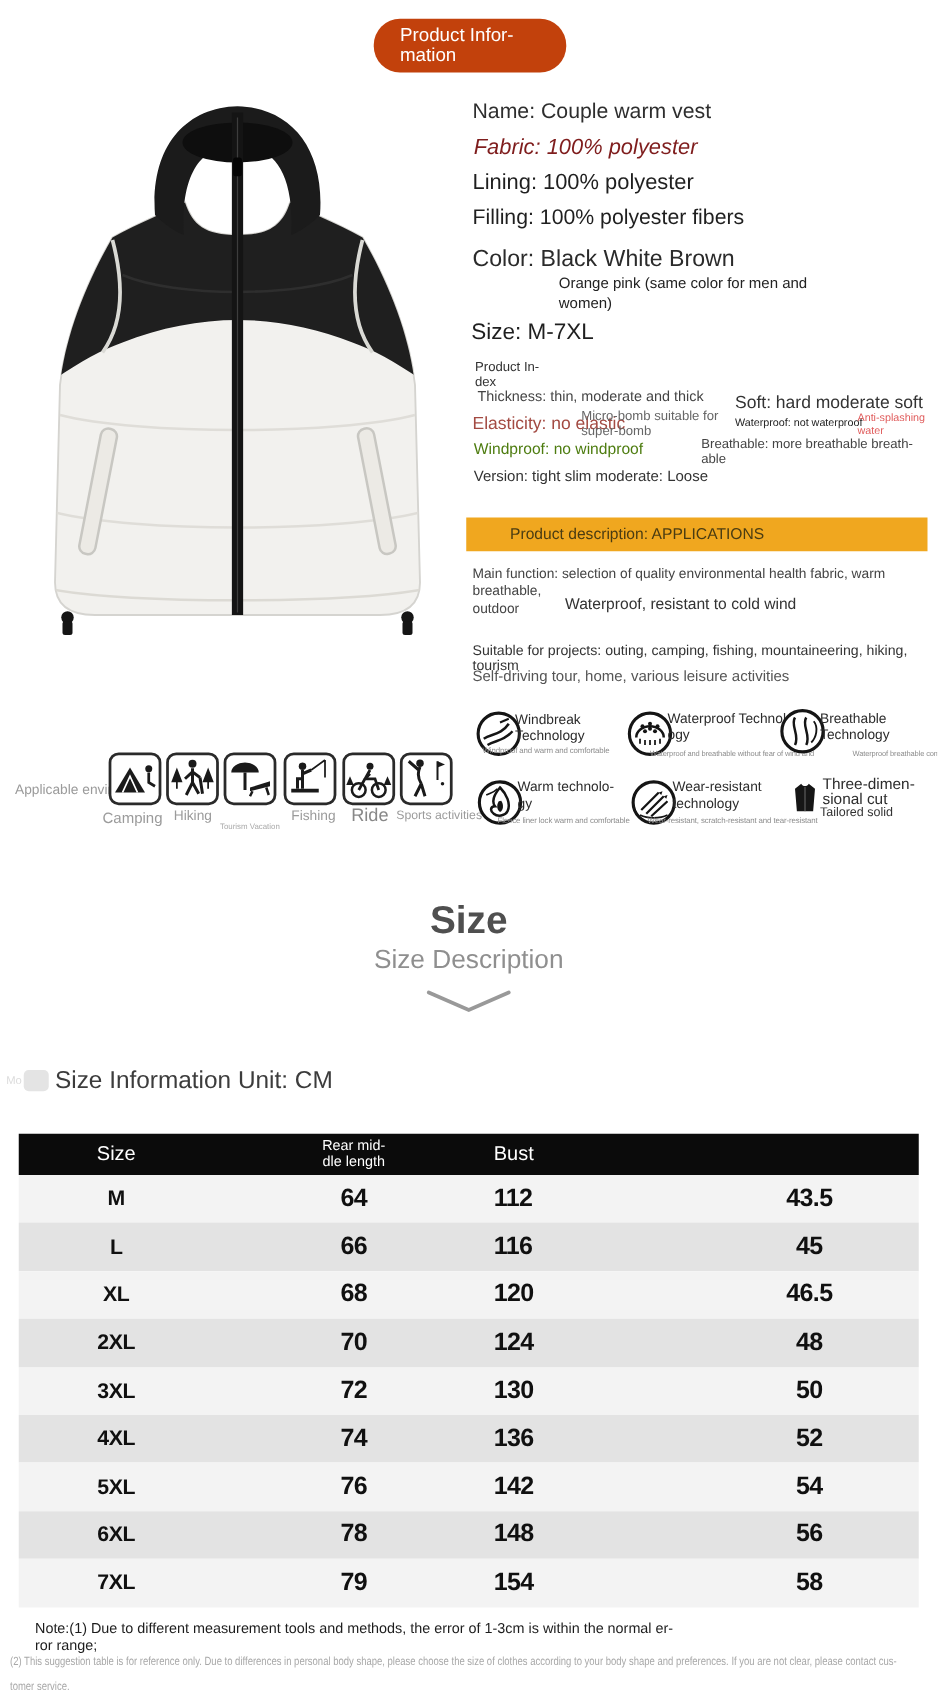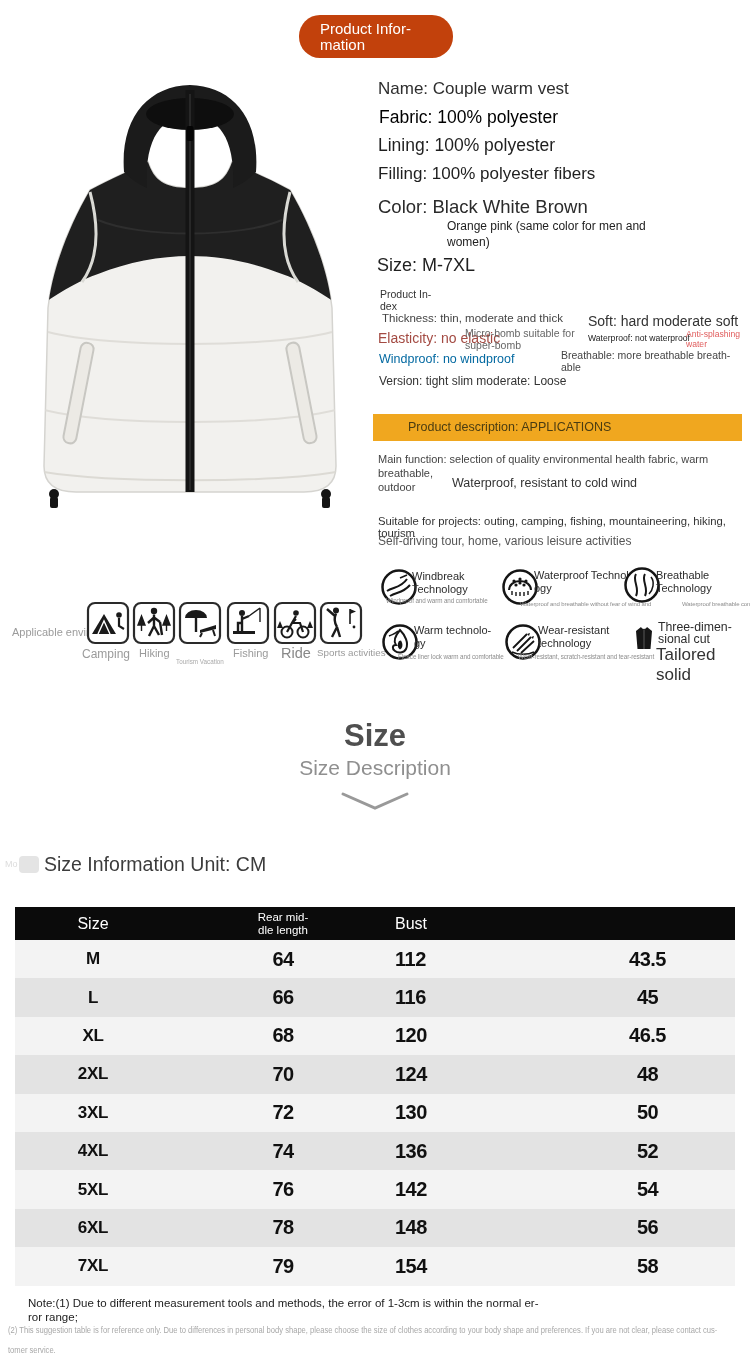--- a/index.html
+++ b/index.html
@@ -59,35 +59,35 @@
         <circle cx="306" cy="424" r="5"></circle>
       <rect x="30" y="427" width="8" height="11" rx="2"></rect>
         <rect x="302" y="427" width="8" height="11" rx="2"></rect>
     </g>
   </svg>
 
   <div class="abs badge pre" style="left:299px;top:15px;width:154px;height:43px;">Product Infor-
 mation</div>
 
   <div class="abs" style="left:378px;top:79px;font-size:17px;color:#2e2e2e;">Name: Couple warm vest</div>
-  <div class="abs" style="left:379px;top:107px;font-size:17.5px;color:#000000;">Fabric: 100% polyester</div>
+  <div class="abs" style="left:379px;top:107px;font-size:17.5px;color:#7f1d1d;font-style:italic;">Fabric: 100% polyester</div>
   <div class="abs" style="left:378px;top:135px;font-size:17.5px;color:#1f1f1f;">Lining: 100% polyester</div>
   <div class="abs" style="left:378px;top:164px;font-size:17px;color:#1f1f1f;">Filling: 100% polyester fibers</div>
   <div class="abs" style="left:378px;top:196px;font-size:18.5px;color:#2b2b2b;">Color: Black White Brown</div>
   <div class="abs pre" style="left:447px;top:219px;font-size:12px;line-height:1.3;color:#222;">Orange pink (same color for men and
 women)</div>
   <div class="abs" style="left:377px;top:255px;font-size:18px;color:#1f1f1f;">Size: M-7XL</div>
 
   <div class="abs pre" style="left:380px;top:288px;font-size:10.5px;line-height:1.15;color:#333;">Product In-
 dex</div>
   <div class="abs" style="left:382px;top:312px;font-size:11.5px;color:#444;">Thickness: thin, moderate and thick</div>
   <div class="abs" style="left:378px;top:330px;font-size:14px;color:#a34a42;">Elasticity: no elastic</div>
   <div class="abs pre" style="left:465px;top:328px;font-size:10.5px;line-height:1.1;color:#666;">Micro-bomb suitable for
 super-bomb</div>
-  <div class="abs" style="left:379px;top:352px;font-size:12.5px;color:#0369a1;">Windproof: no windproof</div>
+  <div class="abs" style="left:379px;top:352px;font-size:12.5px;color:#4d7c0f;">Windproof: no windproof</div>
   <div class="abs" style="left:379px;top:374px;font-size:12px;color:#333;">Version: tight slim moderate: Loose</div>
   <div class="abs" style="left:588px;top:313px;font-size:14px;color:#333;">Soft: hard moderate soft</div>
   <div class="abs" style="left:588px;top:333px;font-size:8.6px;color:#222;">Waterproof: not waterproof</div>
   <div class="abs pre" style="left:686px;top:329px;font-size:8.6px;line-height:1.2;color:#e05c5c;">Anti-splashing
 water</div>
   <div class="abs pre" style="left:561px;top:349px;font-size:10.5px;line-height:1.15;color:#444;">Breathable: more breathable breath-
 able</div>
 
   <div class="abs banner" style="left:373px;top:414px;width:369px;height:27px;"></div>
   <div class="abs" style="left:408px;top:420px;font-size:12.5px;color:#4a3c12;">Product description: APPLICATIONS</div>
@@ -214,21 +214,21 @@
   <div class="abs tech-title pre" style="left:538px;top:624px;">Wear-resistant
 technology</div>
   <div class="abs tech-cap" style="left:518px;top:653px;">Wear-resistant, scratch-resistant and tear-resistant</div>
 
   <svg class="abs" style="left:634px;top:625px;" width="20" height="26" viewBox="0 0 20 24">
     <path d="M2,5 L7,1 C8,3.5 12,3.5 13,1 L18,5 L16.5,23 L3.5,23 Z" fill="#161616"></path>
     <line x1="10" y1="3.5" x2="10" y2="23" stroke="#6a6a6a" stroke-width="0.8"></line>
   </svg>
   <div class="abs pre" style="left:658px;top:621px;font-size:12.3px;line-height:1.0;color:#2c2c2c;">Three-dimen-
 sional cut</div>
-  <div class="abs" style="left:656px;top:645px;font-size:17px;color:#333;">Tailored solid</div>
+  <div class="abs" style="left:656px;top:645px;font-size:10px;color:#333;">Tailored solid</div>
 
   <div class="abs" style="left:0;top:718px;width:750px;text-align:center;font-size:31px;font-weight:bold;color:#4f4f4f;">Size</div>
   <div class="abs" style="left:0;top:756px;width:750px;text-align:center;font-size:21px;color:#8f8f8f;">Size Description</div>
   <svg class="abs" style="left:341px;top:792px;" width="68" height="20" viewBox="0 0 68 20">
     <path d="M2,2 L34,16 L66,2" stroke="#999" stroke-width="3" fill="none" stroke-linecap="round"></path>
   </svg>
 
   <div class="abs" style="left:5px;top:859px;font-size:9px;color:#dcdcdc;">Mo</div>
   <div class="abs" style="left:19px;top:856px;width:20px;height:17px;background:#e4e4e4;border-radius:4px;"></div>
   <div class="abs" style="left:44px;top:853px;font-size:19.5px;color:#3c3c3c;">Size Information Unit: CM</div>

